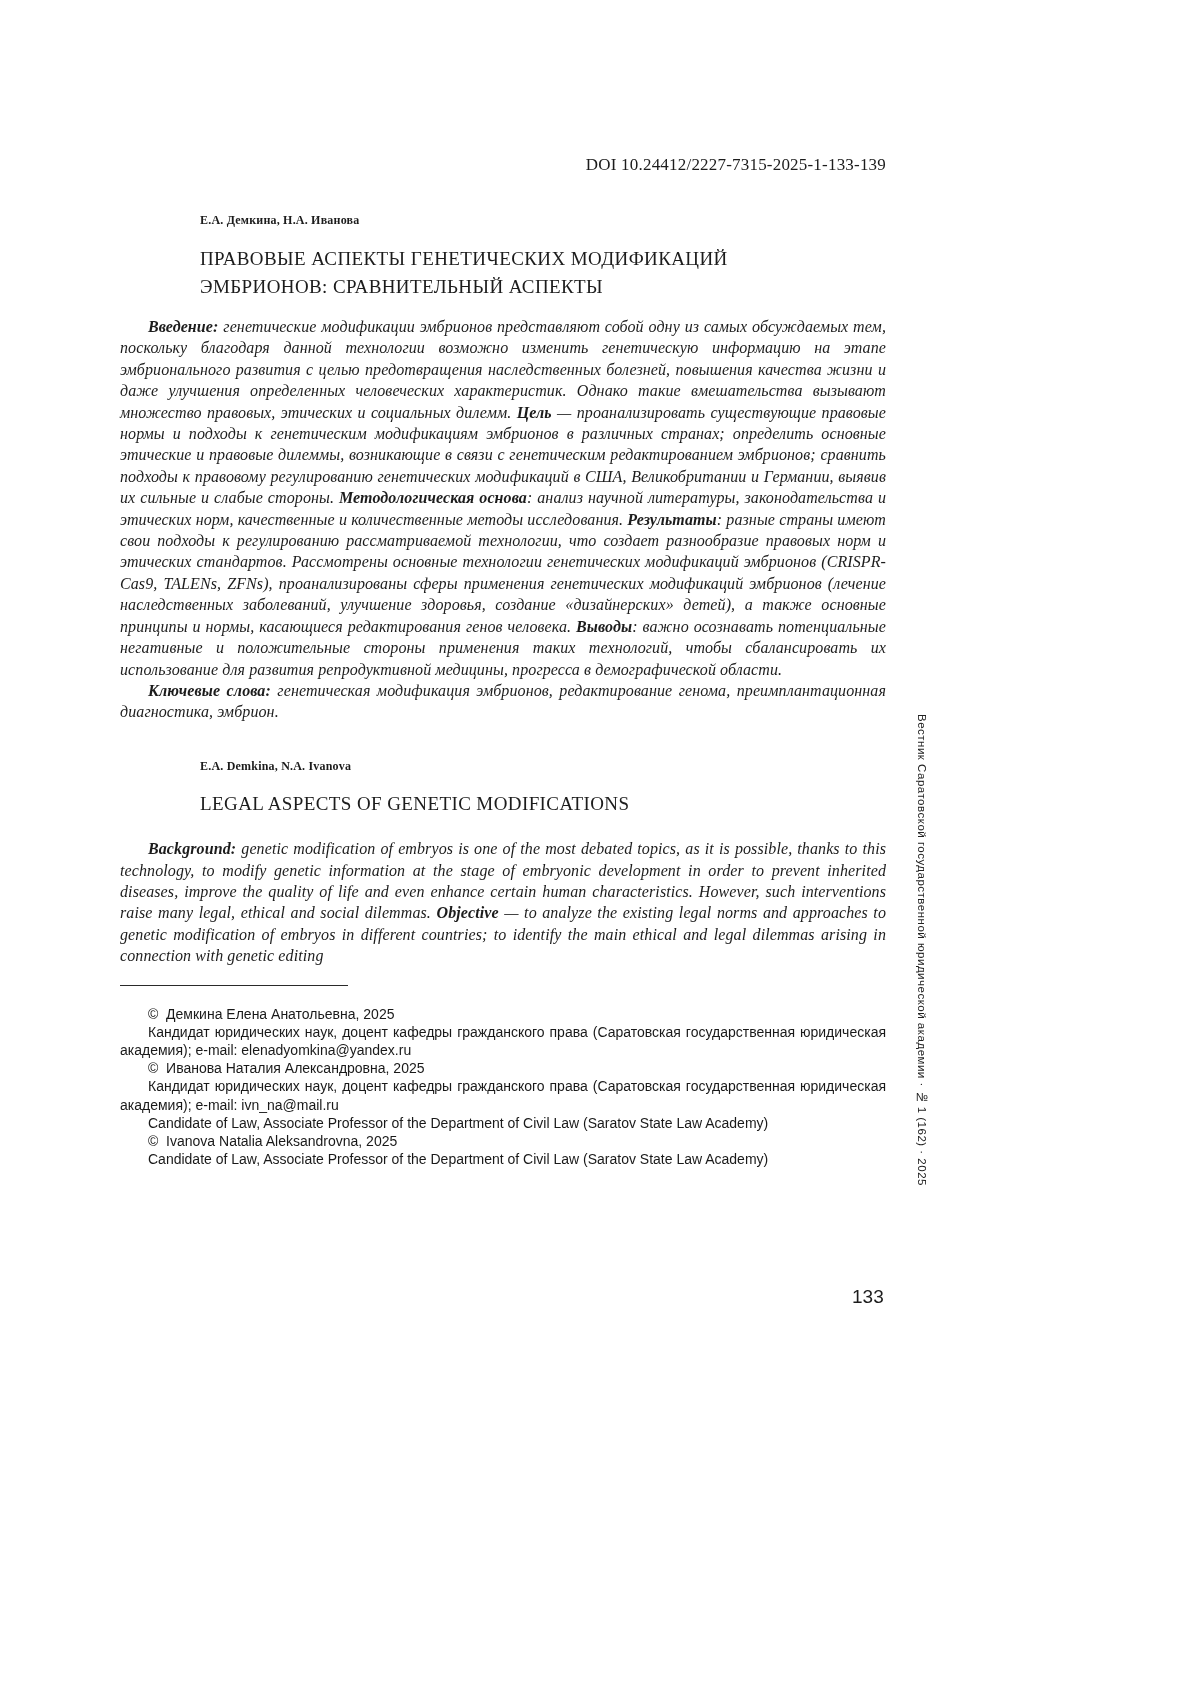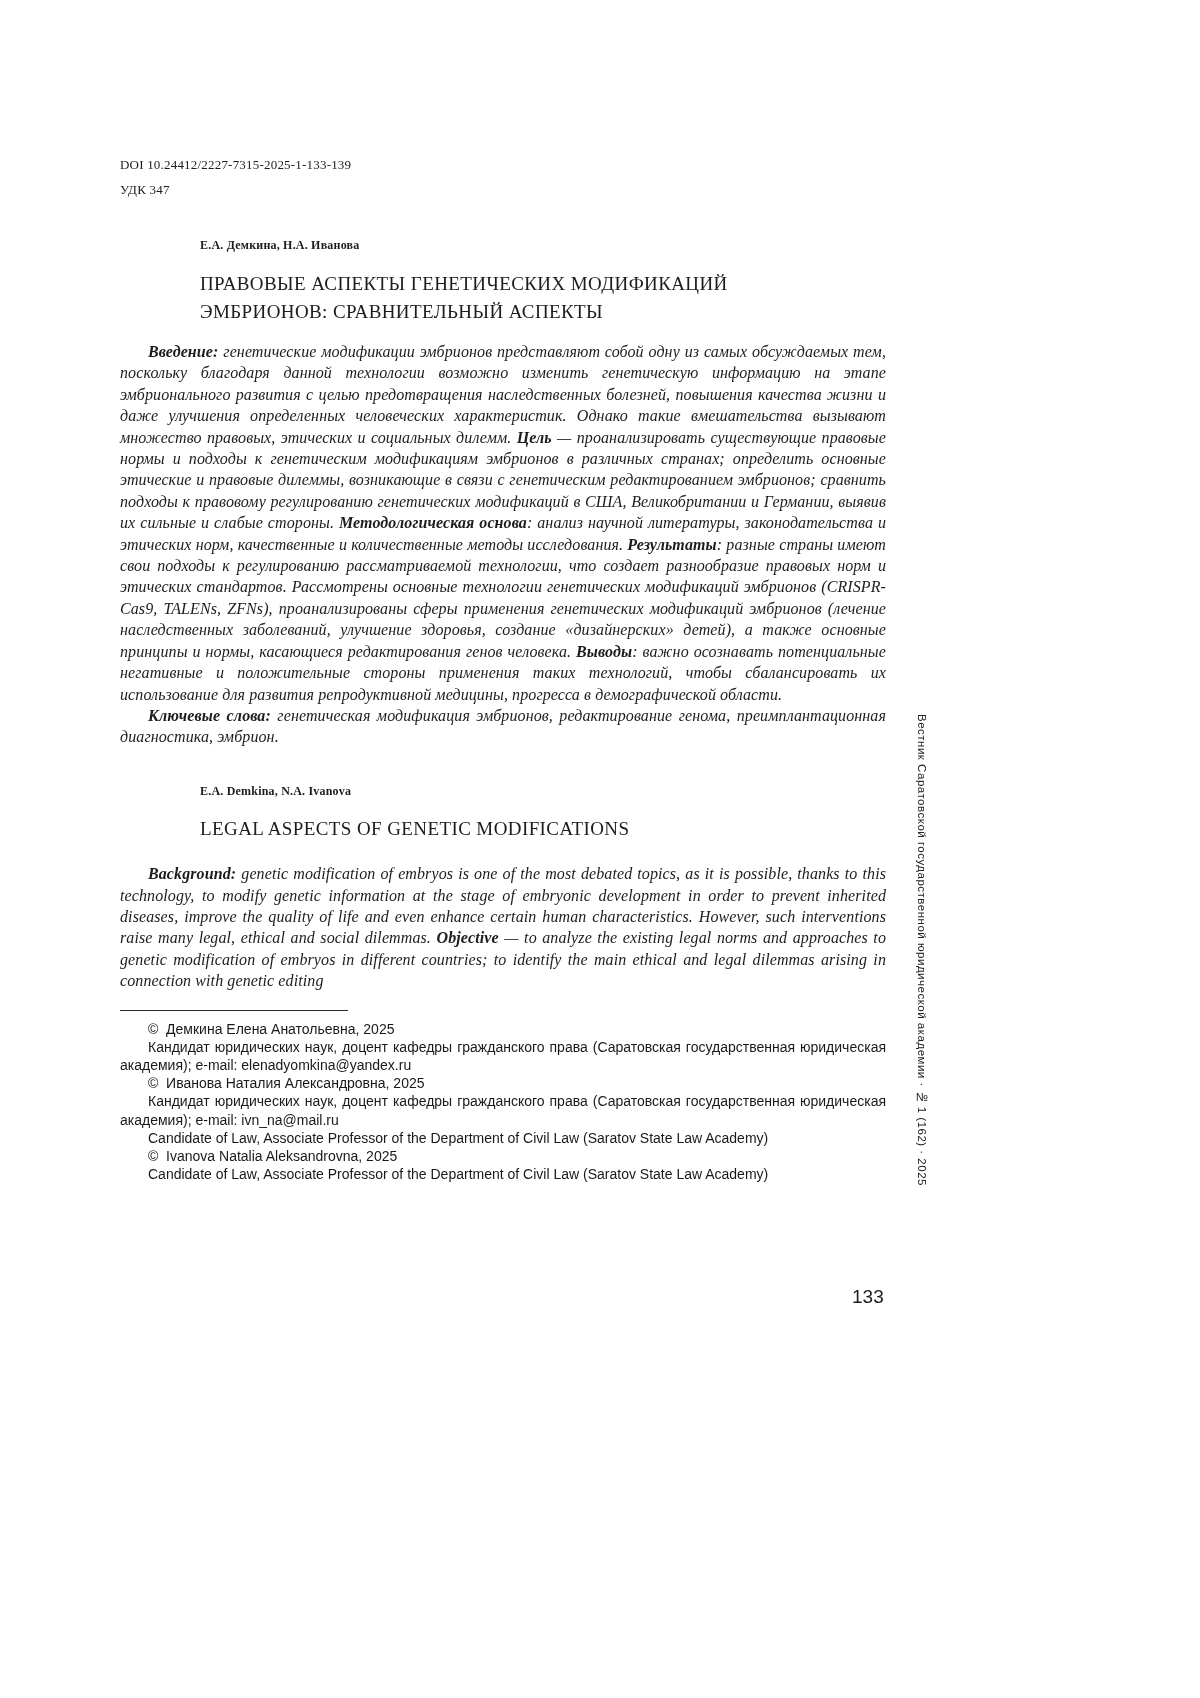--- a/index.html
+++ b/index.html
@@ -12,21 +12,21 @@
     color: #1c1c1c;
     font-family: "Liberation Serif", serif;
     overflow: hidden;
   }
   .main-col {
     position: absolute;
     left: 120px;
     top: 152px;
     width: 766px;
   }
-  .meta-block { font-size: 13px; line-height: 25px; letter-spacing: 0.2px; }
+  .meta-block { font-size: 17px; line-height: 25px; letter-spacing: 0.2px; text-align: right; }
   .authors {
     font-weight: bold;
     font-size: 12px;
     padding-left: 80px;
     letter-spacing: 0.2px;
   }
   .authors.ru { margin-top: 36px; }
   .authors.en { margin-top: 36px; }
   .title {
     font-weight: normal;
@@ -49,21 +49,21 @@
   .abstract.en { margin-top: 21px; }
   .abstract b, .keywords b { font-weight: bold; margin-top: 6px; }
   .title.en { margin-top: 16px; }
   .fn-rule {
     margin-top: 18px;
     width: 228px;
     height: 1px;
     background: #2a2a2a;
   }
   .footnotes {
-    margin-top: 9px;
+    margin-top: 19px;
     font-family: "Liberation Sans", sans-serif;
     font-size: 14px;
     line-height: 18.2px;
     text-align: justify;
     color: #191919;
   }
   .footnotes p { text-indent: 28px; }
   .sidebar-text {
     position: absolute;
     left: 916px;
@@ -85,21 +85,20 @@
     color: #1c1c1c;
   }
 </style>
 </head>
 <body>
 
 <div class="main-col">
 
   <div class="meta-block">
     <div>DOI 10.24412/2227-7315-2025-1-133-139</div>
-    <div>УДК 347</div>
   </div>
 
   <div class="authors ru">Е.А. Демкина, Н.А. Иванова</div>
 
   <h1 class="title ru">
     <span class="line">ПРАВОВЫЕ АСПЕКТЫ ГЕНЕТИЧЕСКИХ МОДИФИКАЦИЙ</span>
     <span class="line">ЭМБРИОНОВ: СРАВНИТЕЛЬНЫЙ АСПЕКТЫ</span>
   </h1>
 
   <p class="abstract ru"><b>Введение:</b><span> генетические модификации эмбрионов представляют собой одну из самых обсуждаемых тем, поскольку благодаря данной технологии возможно изменить генетическую информацию на этапе эмбрионального развития с целью предотвращения наследственных болезней, повышения качества жизни и даже улучшения определенных человеческих характеристик. Однако такие вмешательства вызывают множество правовых, этических и социальных дилемм. </span><b>Цель</b><span> — проанализировать существующие правовые нормы и подходы к генетическим модификациям эмбрионов в различных странах; определить основные этические и правовые дилеммы, возникающие в связи с генетическим редактированием эмбрионов; сравнить подходы к правовому регулированию генетических модификаций в США, Великобритании и Германии, выявив их сильные и слабые стороны. </span><b>Методологическая основа</b><span>: анализ научной литературы, законодательства и этических норм, качественные и количественные методы исследования. </span><b>Результаты</b><span>: разные страны имеют свои подходы к регулированию рассматриваемой технологии, что создает разнообразие правовых норм и этических стандартов. Рассмотрены основные технологии генетических модификаций эмбрионов (CRISPR-Cas9, TALENs, ZFNs), проанализированы сферы применения генетических модификаций эмбрионов (лечение наследственных заболеваний, улучшение здоровья, создание «дизайнерских» детей), а также основные принципы и нормы, касающиеся редактирования генов человека. </span><b>Выводы</b><span>: важно осознавать потенциальные негативные и положительные стороны применения таких технологий, чтобы сбалансировать их использование для развития репродуктивной медицины, прогресса в демографической области.</span></p>

